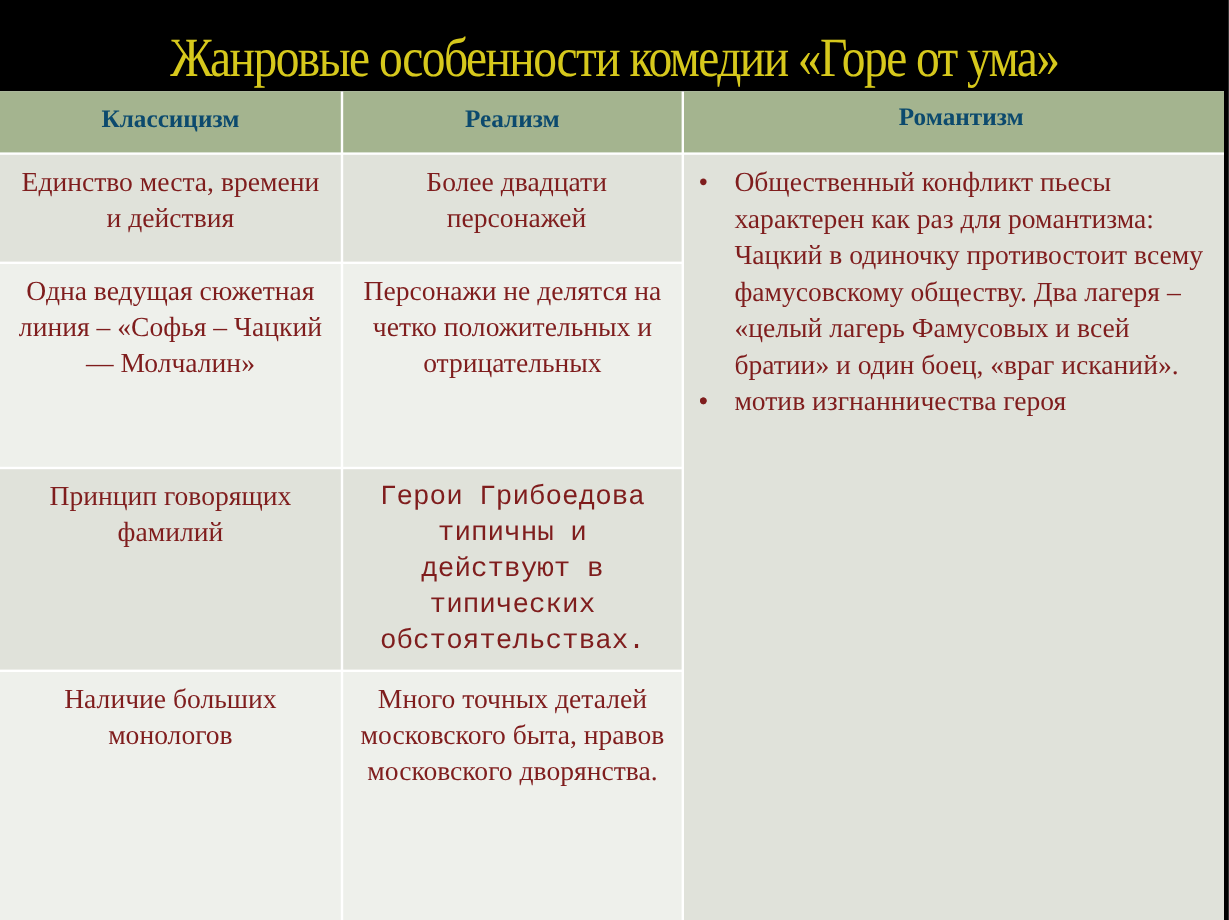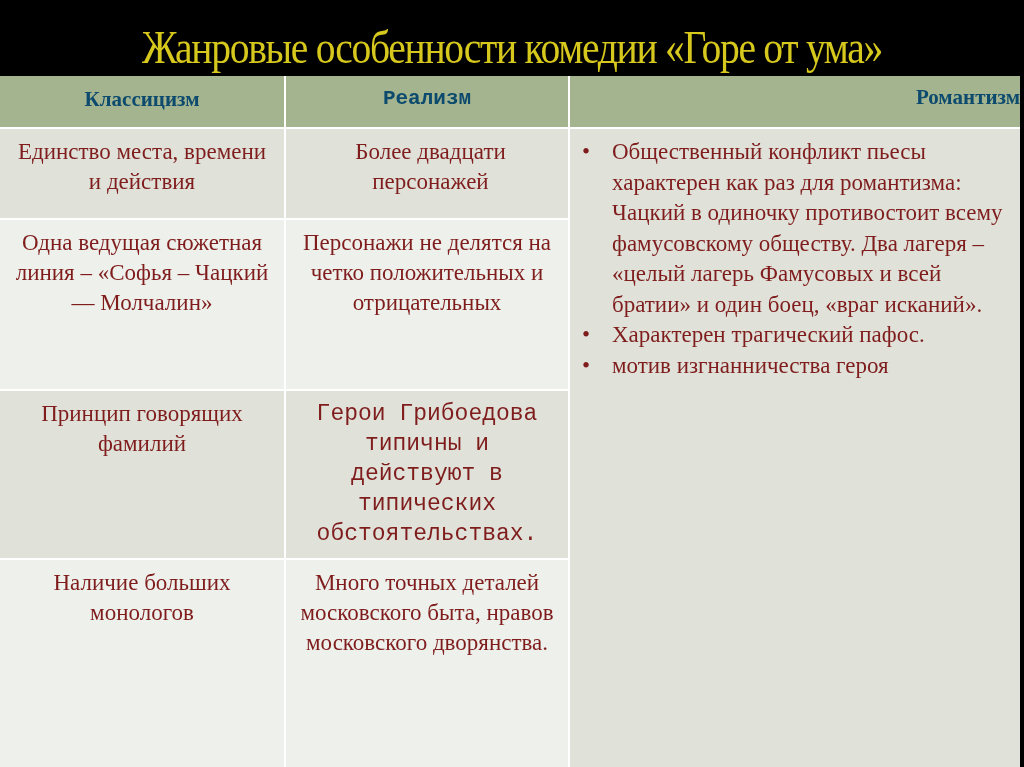--- a/index.html
+++ b/index.html
@@ -22,37 +22,37 @@
   }
   .cell { position: absolute; box-sizing: border-box; color: #7f1d1d; font-size: 23px; line-height: 30px; }
   .hdr { background: #a4b48f; color: #0c4a6e; font-weight: bold; font-size: 21px; line-height: 30px; padding-top: 6px; }
   .c1 { left: 0; width: 284px; }
   .c2 { left: 286px; width: 282px; }
   .c3 { left: 570px; width: 450px; }
   .center { text-align: center; }
   .dark { background: #e0e2da; }
   .light { background: #eef0eb; }
   .cell.center { padding: 8px 10px 0 10px; }
-  .hdr.c3 { padding-left: 12px; text-align: right; }
+  .hdr.c3 { padding-left: 12px; text-align: center; }
   ul.bullets { list-style: none; margin: 0; padding: 8px 10px 0 8px; }
   ul.bullets li { position: relative; padding-left: 34px; font-size: 23px; line-height: 30.5px; }
   ul.bullets li .dot { position: absolute; left: 4px; top: 0; }
   .title-inner { display: inline-block; }
 </style>
 </head>
 <body>
 
 <div class="title">
   <span class="title-inner">Жанровые особенности комедии «Горе от ума»</span>
 </div>
 
 <div class="table">
 
   <div class="cell hdr c1 center" style="top:0;height:51px;">Классицизм</div>
-  <div class="cell hdr c2 center" style="top:0;height:51px;font-family:Liberation Mono, monospace;">Реализм</div>
+  <div class="cell hdr c2 center" style="top:0;height:51px;">Реализм</div>
   <div class="cell hdr c3" style="top:0;height:51px;">Романтизм</div>
 
   <div class="cell c1 center dark" style="top:53px;height:89px;">Единство места, времени и действия</div>
   <div class="cell c2 center dark" style="top:53px;height:89px;padding-left:17px;">Более двадцати персонажей</div>
 
   <div class="cell c1 center light" style="top:144px;height:169px;">Одна ведущая сюжетная линия – «Софья – Чацкий — Молчалин»</div>
   <div class="cell c2 center light" style="top:144px;height:169px;">Персонажи не делятся на четко положительных и отрицательных</div>
 
   <div class="cell c1 center dark" style="top:315px;height:167px;">Принцип говорящих фамилий</div>
   <div class="cell c2 center dark" style="top:315px;height:167px;font-family:Liberation Mono, monospace;">Герои Грибоедова типичны и действуют в типических обстоятельствах.</div>
@@ -61,21 +61,20 @@
   <div class="cell c2 center light" style="top:484px;height:207px;">Много точных деталей московского быта, нравов московского дворянства.</div>
 
   <div class="cell c3 dark" style="top:53px;height:638px;">
     <ul class="bullets">
       <li>
         <span class="dot">•</span>
         <span>Общественный конфликт пьесы характерен как раз для романтизма: Чацкий в одиночку противостоит всему фамусовскому обществу. Два лагеря – «целый лагерь Фамусовых и всей братии»  и один боец, «враг исканий».</span>
       </li>
       <li>
         <span class="dot">•</span>
-        <span>Характерен трагический пафос.</span>
       </li>
       <li>
         <span class="dot">•</span>
         <span>мотив изгнанничества героя</span>
       </li>
     </ul>
   </div>
 </div>
 
 </body></html>

